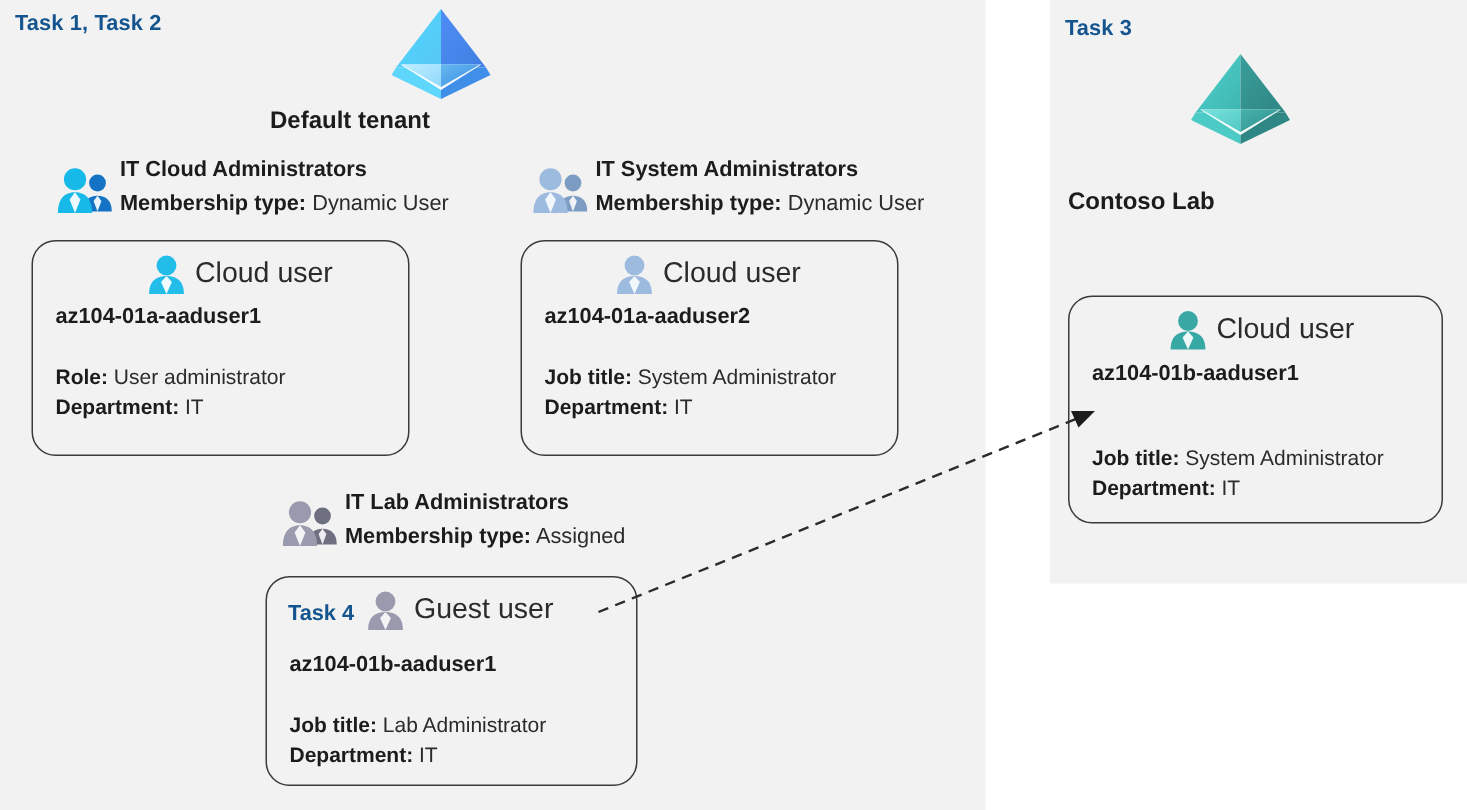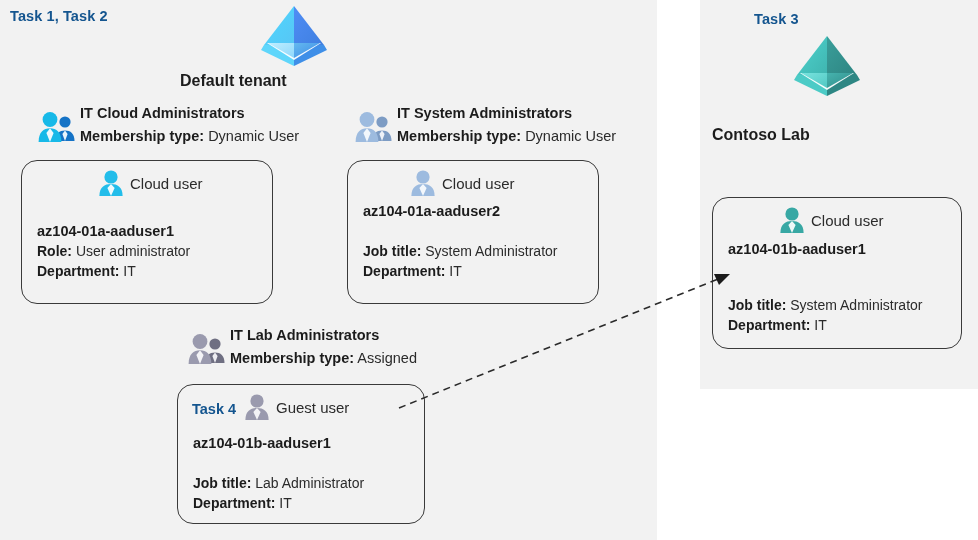--- a/index.html
+++ b/index.html
@@ -15,38 +15,38 @@
   .tenant-name{position:absolute;font-weight:bold;color:#1c1c1c;font-size:16px;line-height:22px;}
 
   .grp{position:absolute;}
   .grp .gname{font-weight:bold;font-size:14.5px;color:#1c1c1c;line-height:19px;white-space:nowrap;}
   .grp .gmem{font-size:14.5px;color:#1c1c1c;line-height:20px;white-space:nowrap;}
   .grp .gmem b{font-weight:bold;}
   .grp .gmem span.val{font-weight:normal;color:#2b2b2b;}
 
   .card{position:absolute;border:1.4px solid #3a3a3a;border-radius:16px;background:#f2f2f2;box-sizing:border-box;}
   .card .chead{position:absolute;display:flex;align-items:center;gap:6px;}
-  .card .chead .ctype{font-size:15px;color:#2b2b2b;white-space:nowrap;}
+  .card .chead .ctype{font-size:19px;color:#2b2b2b;white-space:nowrap;}
   .card .uname{position:absolute;font-weight:bold;font-size:14.5px;color:#1c1c1c;white-space:nowrap;}
   .card .attrs{position:absolute;font-size:14px;color:#1c1c1c;line-height:20px;white-space:nowrap;}
   .card .attrs div b{font-weight:bold;}
   .card .attrs div span{font-weight:normal;color:#2b2b2b;}
   .card .tasktag{position:absolute;color:#14558f;font-weight:bold;font-size:14.5px;}
 
   svg.icon{display:block;}
   .arrow-layer{position:absolute;left:0;top:0;width:978px;height:540px;pointer-events:none;}
 </style>
 </head>
 <body>
 
 <div class="panel" id="left-panel"></div>
 <div class="panel" id="right-panel"></div>
 
 <div class="task-label" style="left:10px;top:8px;">Task 1, Task 2</div>
-<div class="task-label" style="left:710px;top:11px;margin-left:44px;">Task 3</div>
+<div class="task-label" style="left:710px;top:11px;">Task 3</div>
 
 <div style="position:absolute;left:259px;top:2px;">
   <svg class="icon" width="70" height="68" viewBox="0 0 70 68" aria-hidden="true">
     <defs>
       <linearGradient id="t1a" x1="0" y1="0" x2="1" y2="1">
         <stop offset="0" stop-color="#4fd8ff"></stop>
           <stop offset="1" stop-color="#57c6f5"></stop>
       </linearGradient>
       <linearGradient id="t1b" x1="0" y1="0" x2="1" y2="1">
         <stop offset="0" stop-color="#4f8df5"></stop>
@@ -129,21 +129,21 @@
   <div class="chead" style="left:76px;top:8px;">
     <span>
       <svg class="icon" width="26" height="28" viewBox="0 0 26 28" aria-hidden="true">
         <circle cx="13" cy="8" r="6.6" fill="#23bdea"></circle>
         <path d="M1.4 27 C1.4 18 6.6 15 13 15 C19.4 15 24.6 18 24.6 27 Z" fill="#23bdea"></path>
         <polygon points="13,15 9.4,19 13,27 16.6,19" fill="#f0fbfe"></polygon>
       </svg>
     </span>
     <span class="ctype">Cloud user</span>
   </div>
-  <div class="uname" style="left:15px;top:42px;margin-top:20px;">az104-01a-aaduser1</div>
+  <div class="uname" style="left:15px;top:42px;">az104-01a-aaduser1</div>
   <div class="attrs" style="left:15px;top:80px;">
     <div>
       <b>Role:</b>
       <span>User administrator</span>
     </div>
     <div>
       <b>Department:</b>
       <span>IT</span>
     </div>
   </div>

